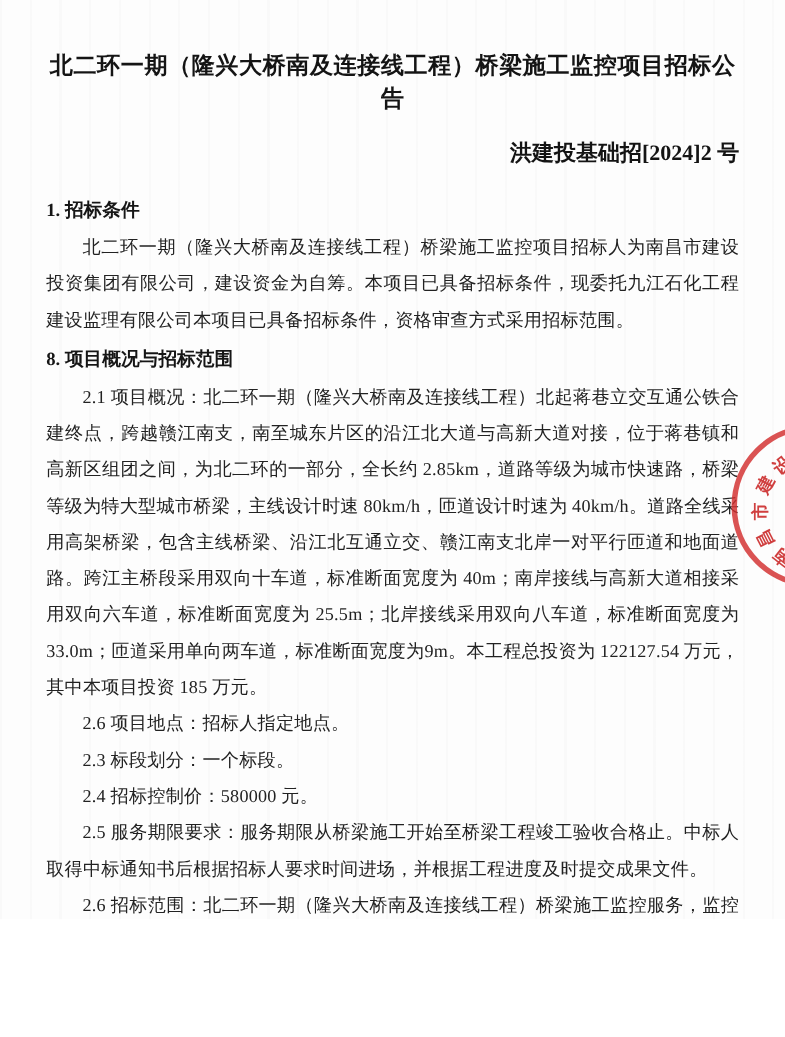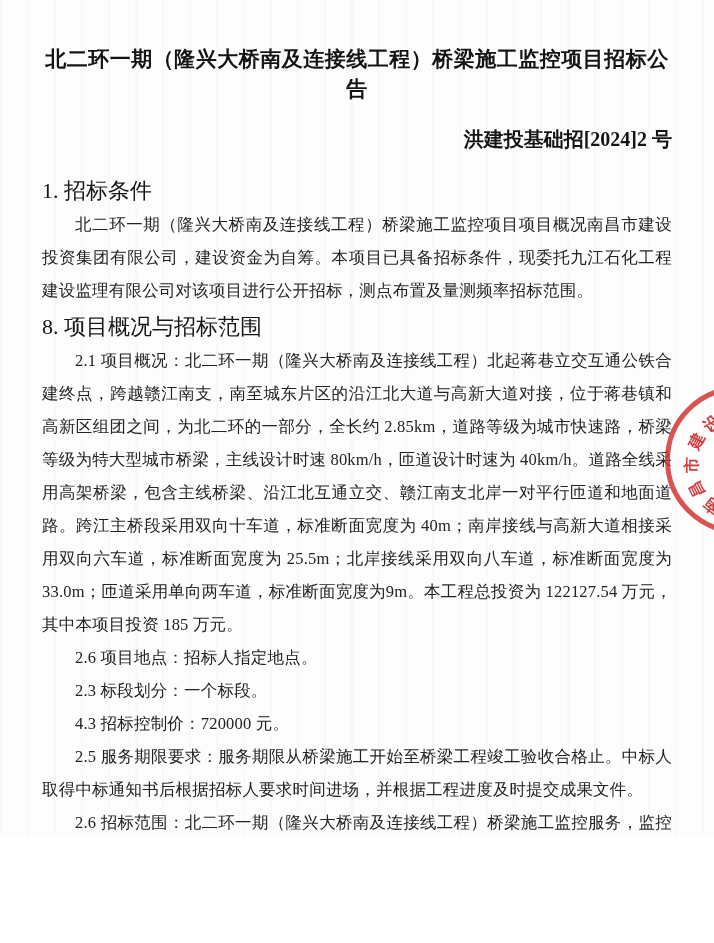--- a/index.html
+++ b/index.html
@@ -43,23 +43,23 @@
   .doc-no {
     margin: 21px 0 0 0;
     text-align: right;
     font-size: 20px;
     line-height: 28px;
     font-weight: 700;
     color: #141414;
   }
   .sec-heading {
     margin: 8px 0 0 0;
-    font-size: 22px;
+    font-size: 17px;
     line-height: 24px;
-    font-weight: 400;
+    font-weight: 700;
     color: #161616;
   }
   .doc-body > .sec-heading:first-child {
     margin-top: 26px;
   }
   .para {
     margin: 0;
     font-size: 16.5px;
     line-height: 33px;
     text-align: justify;
@@ -108,26 +108,26 @@
 <div class="page">
   <div class="scan-texture"></div>
 
   <div class="content">
     <h1 class="doc-title">北二环一期（隆兴大桥南及连接线工程）桥梁施工监控项目招标公告</h1>
     <h2 class="doc-no">洪建投基础招[2024]2 号</h2>
 
     <div class="doc-body">
 
     <div class="sec-heading">1. 招标条件</div>
-        <p class="para"><span class="u">北二环一期（隆兴大桥南及连接线工程）桥梁施工监控项目</span><span class="">项目概况</span><span class="u">南昌市建设投资集团有限公司</span><span class="">，建设资金为自筹。本项目已具备招标条件，现委托</span><span class="u">九江石化工程建设监理有限公司</span><span class="">对该项目进行公开招标，测点布置及量测频率</span><span class="u">招标范围</span><span class="">。</span></p>
+        <p class="para"><span class="u">北二环一期（隆兴大桥南及连接线工程）桥梁施工监控项目</span><span class="">招标人为</span><span class="u">南昌市建设投资集团有限公司</span><span class="">，建设资金为自筹。本项目已具备招标条件，现委托</span><span class="u">九江石化工程建设监理有限公司</span><span class="">本项目已具备招标条件，资格审查方式采用</span><span class="u">招标范围</span><span class="">。</span></p>
         <div class="sec-heading">8. 项目概况与招标范围</div>
         <p class="para"><span class="">2.1 项目概况：北二环一期（隆兴大桥南及连接线工程）北起蒋巷立交互通公铁合建终点，跨越赣江南支，南至城东片区的沿江北大道与高新大道对接，位于蒋巷镇和高新区组团之间，为北二环的一部分，全长约 2.85km，道路等级为城市快速路，桥梁等级为特大型城市桥梁，主线设计时速 80km/h，匝道设计时速为 40km/h。道路全线采用高架桥梁，包含主线桥梁、沿江北互通立交、赣江南支北岸一对平行匝道和地面道路。跨江主桥段采用双向十车道，标准断面宽度为 40m；南岸接线与高新大道相接采用双向六车道，标准断面宽度为 25.5m；北岸接线采用双向八车道，标准断面宽度为 33.0m；匝道采用单向两车道，标准断面宽度为9m。本工程总投资为 122127.54 万元，其中本项目投资 185 万元。</span></p>
         <p class="para"><span class="">2.6 项目地点：招标人指定地点。</span></p>
         <p class="para"><span class="">2.3 标段划分：一个标段。</span></p>
-        <p class="para"><span class="">4.3 招标控制价：720000 元。</span></p>
+        <p class="para"><span class="">2.4 招标控制价：580000 元。</span></p>
         <p class="para"><span class="">2.5 服务期限要求：服务期限从桥梁施工开始至桥梁工程竣工验收合格止。中标人取得中标通知书后根据招标人要求时间进场，并根据工程进度及时提交成果文件。</span></p>
         <p class="para"><span class="">2.6 招标范围：北二环一期（隆兴大桥南及连接线工程）桥梁施工监控服务，监控内容包括但不限于：（1）施工监控总体技术路线；（2）施工主要流程和步骤；（3）成桥目标线形；（4）施工监控的内容：应包含主梁关键截面应力测量（含温度）、主梁线形测量、挂篮变形测量、托架变形测量、边跨现浇段支架预压测量等。；（5）监控断面、测点布置及量测频率；（6）监控指令传递方式；（7）施工预期目标；（8）偏差分析和调控措施。</span></p>
       </div>
   </div>
 
   <div class="seal">
 
   <span class="sc sc0">设</span>
       <span class="sc sc1">建</span>
       <span class="sc sc2">市</span>

